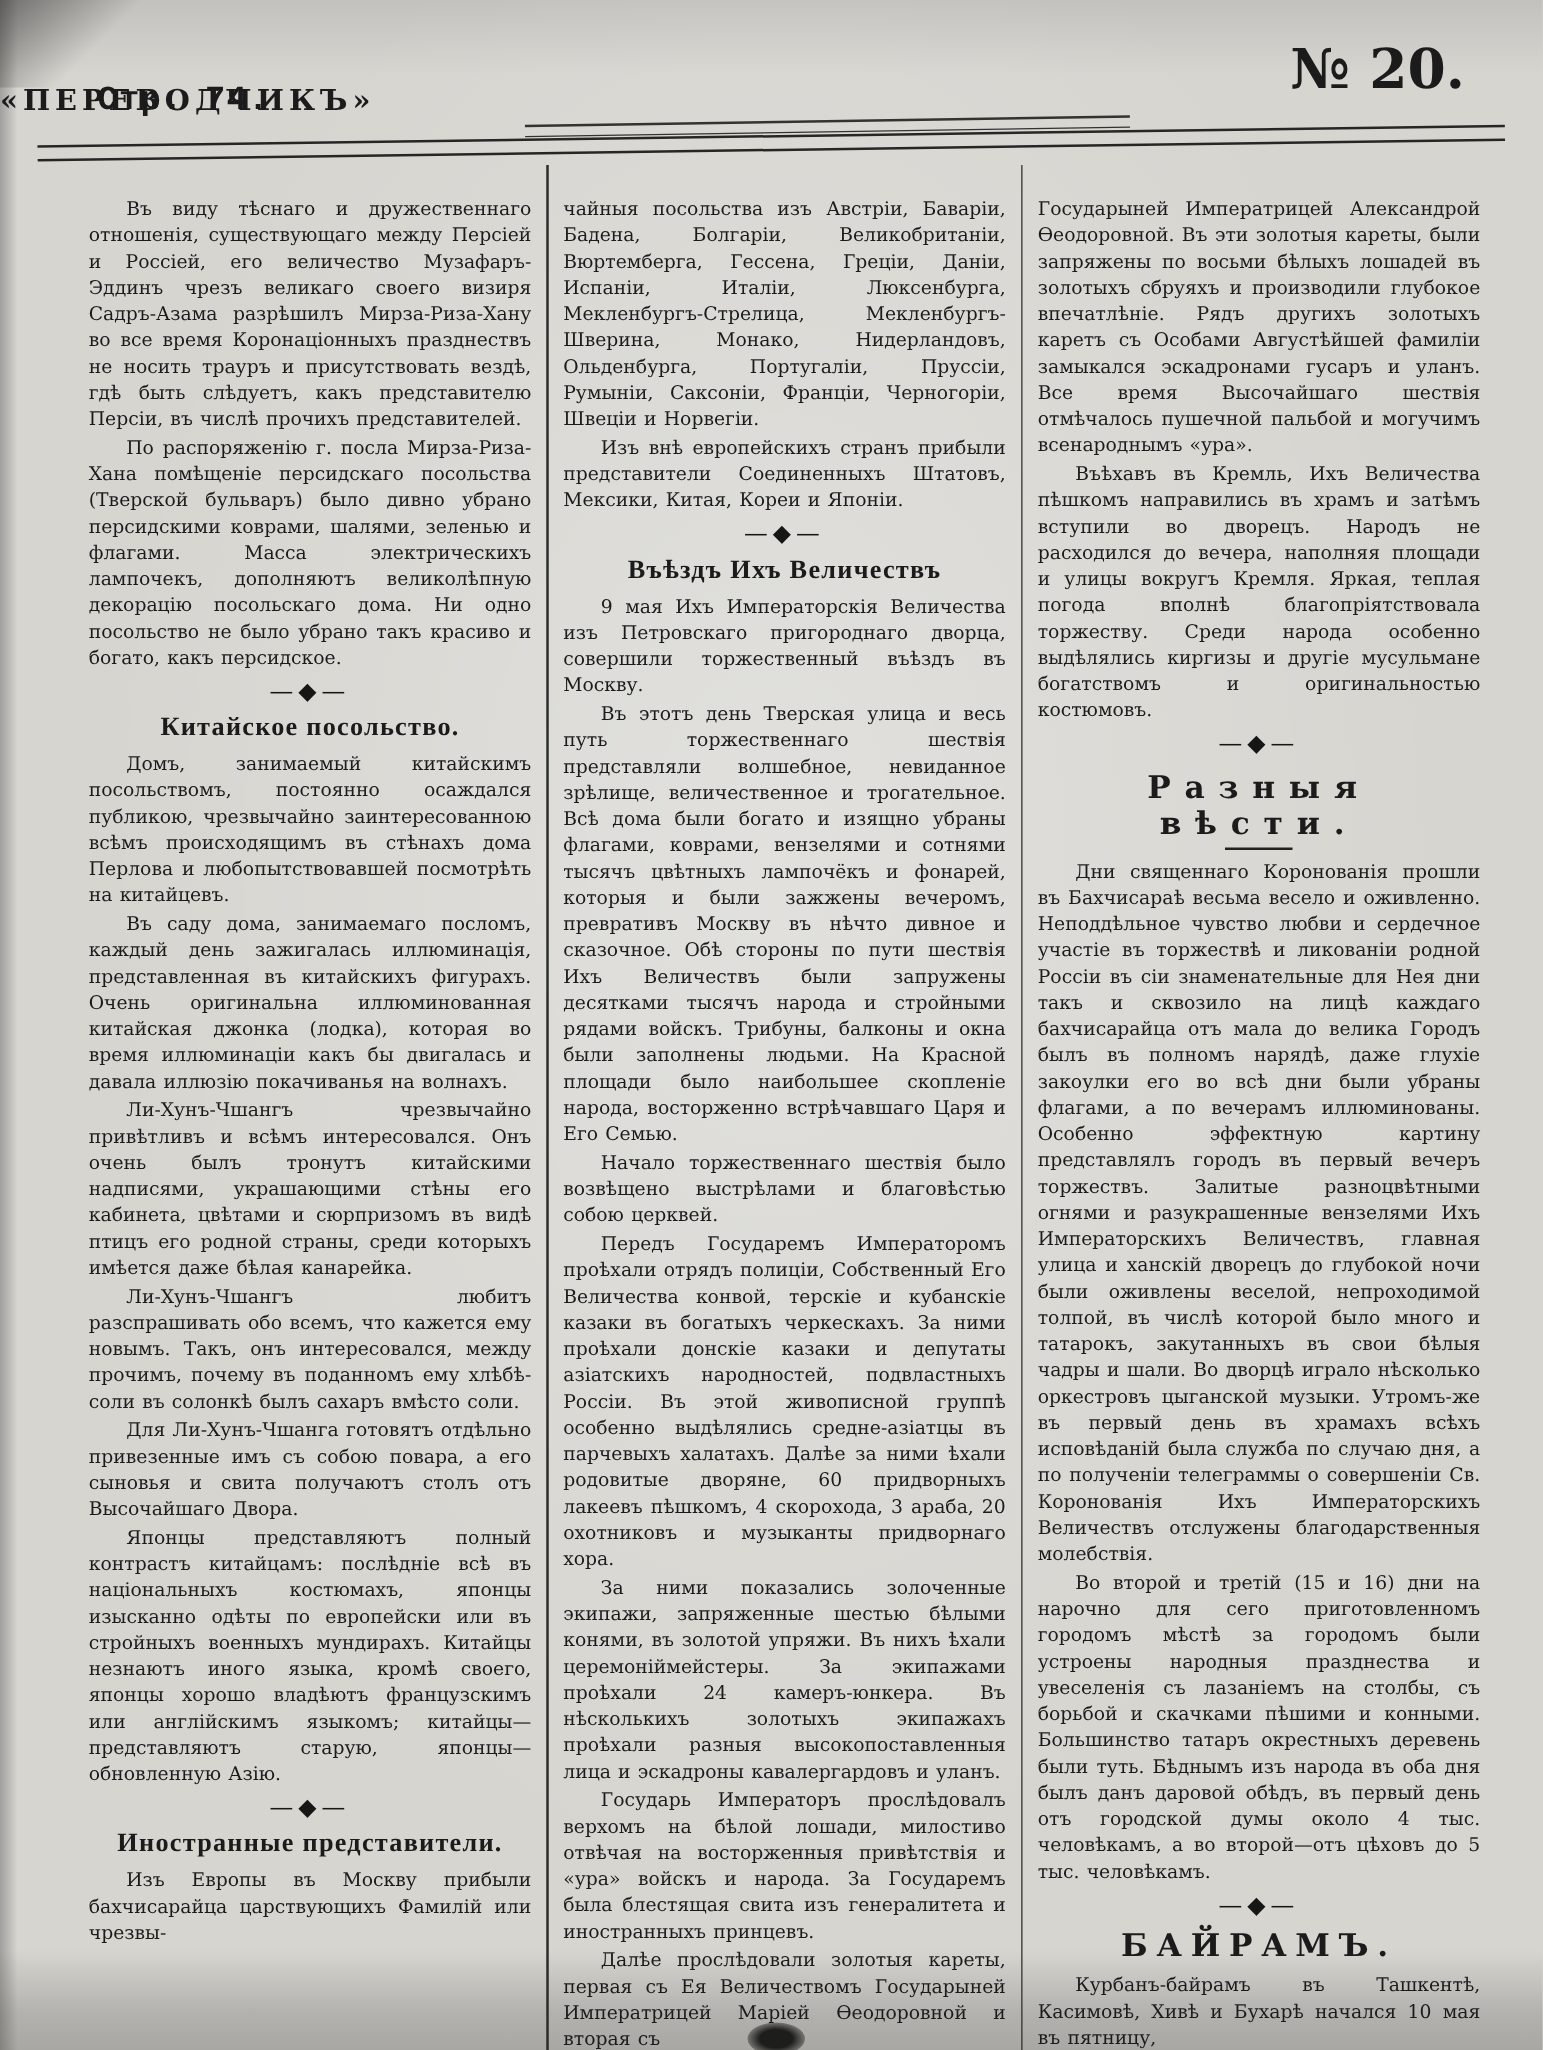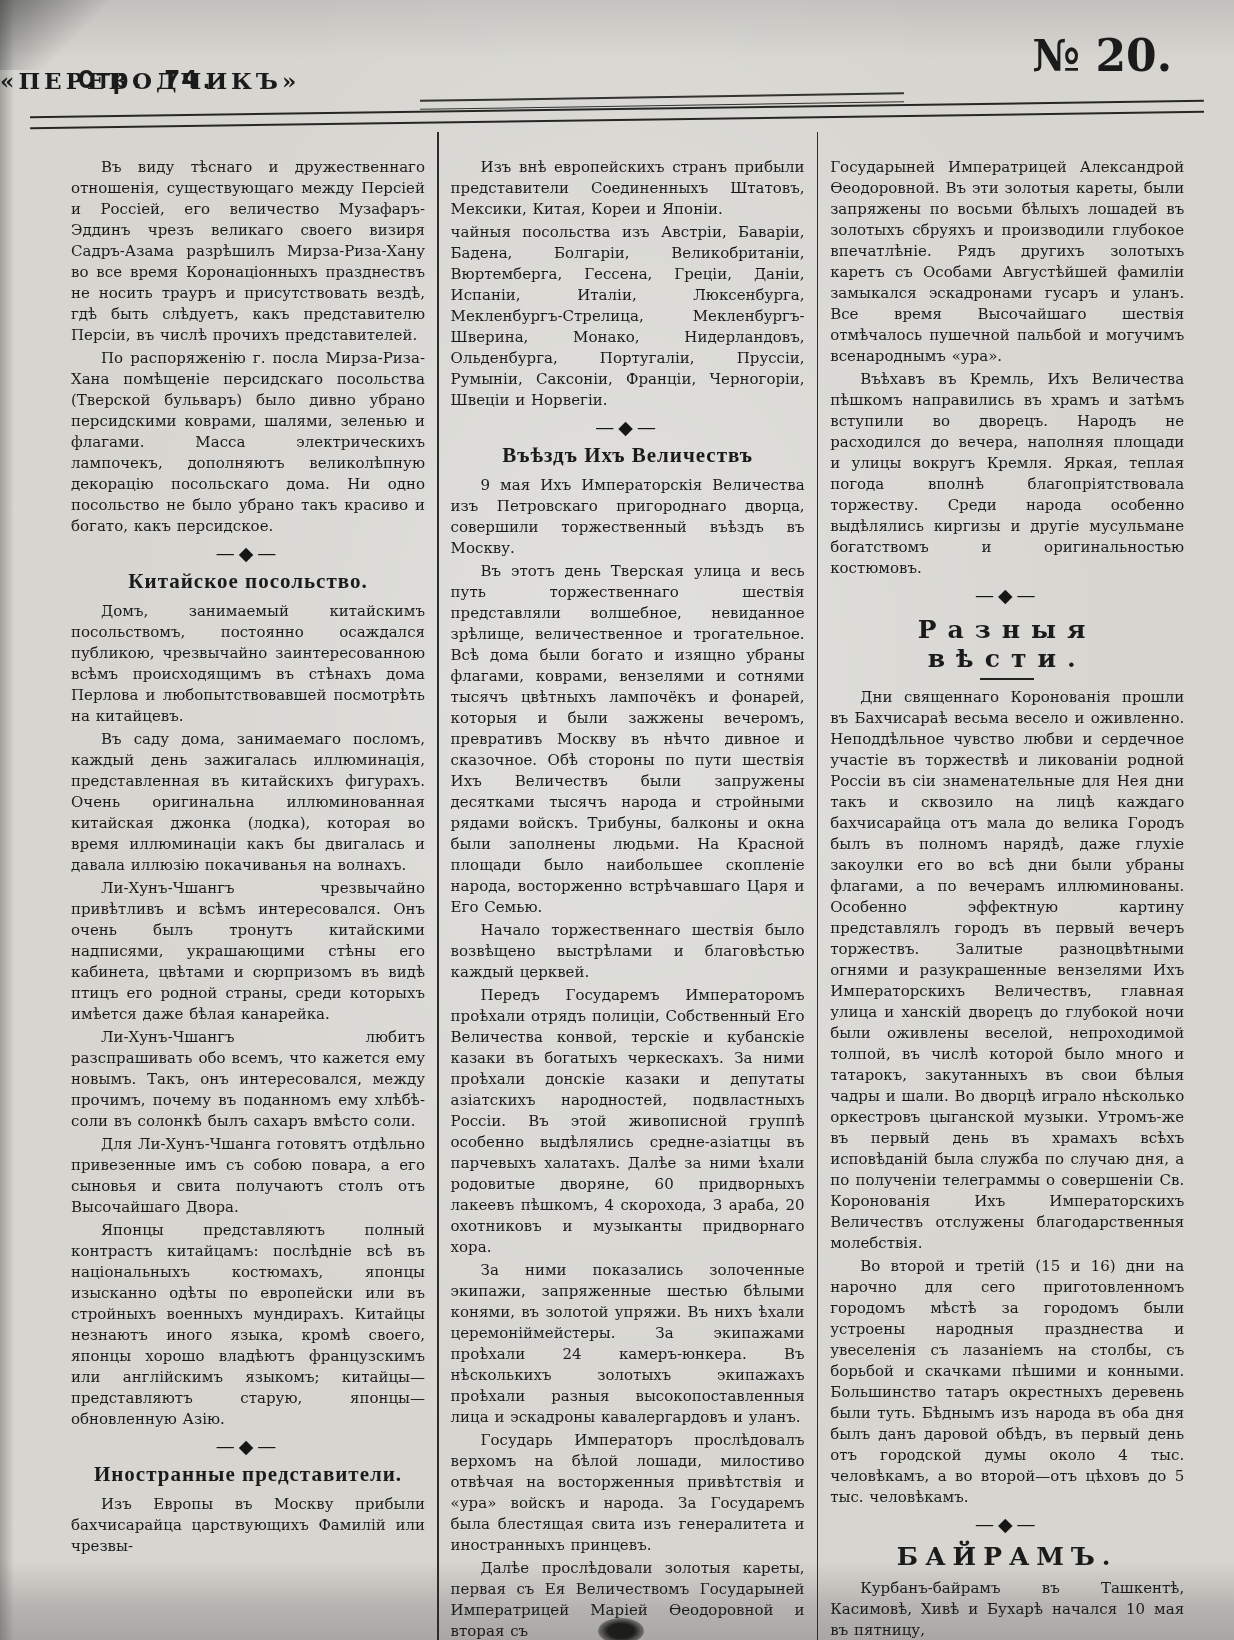--- a/index.html
+++ b/index.html
@@ -68,27 +68,27 @@
       <p class="para">Ли-Хунъ-Чшангъ чрезвычайно привѣтливъ и всѣмъ интересовался. Онъ очень былъ тронутъ китайскими надписями, украшающими стѣны его кабинета, цвѣтами и сюрпризомъ въ видѣ птицъ его родной страны, среди которыхъ имѣется даже бѣлая канарейка.</p>
       <p class="para">Ли-Хунъ-Чшангъ любитъ разспрашивать обо всемъ, что кажется ему новымъ. Такъ, онъ интересовался, между прочимъ, почему въ поданномъ ему хлѣбѣ-соли въ солонкѣ былъ сахаръ вмѣсто соли.</p>
       <p class="para">Для Ли-Хунъ-Чшанга готовятъ отдѣльно привезенные имъ съ собою повара, а его сыновья и свита получаютъ столъ отъ Высочайшаго Двора.</p>
       <p class="para">Японцы представляютъ полный контрастъ китайцамъ: послѣдніе всѣ въ національныхъ костюмахъ, японцы изысканно одѣты по европейски или въ стройныхъ военныхъ мундирахъ. Китайцы незнаютъ иного языка, кромѣ своего, японцы хорошо владѣютъ французскимъ или англійскимъ языкомъ; китайцы—представляютъ старую, японцы—обновленную Азію.</p>
       <div class="divider">—◆—</div>
       <h2 class="sans">Иностранные представители.</h2>
       <p class="para">Изъ Европы въ Москву прибыли бахчисарайца царствующихъ Фамилій или чрезвы-</p>
     </section>
   <div class="col-sep"></div>
   <section class="col">
+      <p class="para noindent">чайныя посольства изъ Австріи, Баваріи, Бадена, Болгаріи, Великобританіи, Вюртемберга, Гессена, Греціи, Даніи, Испаніи, Италіи, Люксенбурга, Мекленбургъ-Стрелица, Мекленбургъ-Шверина, Монако, Нидерландовъ, Ольденбурга, Португаліи, Пруссіи, Румыніи, Саксоніи, Франціи, Черногоріи, Швеціи и Норвегіи.</p>
       <p class="para">Изъ внѣ европейскихъ странъ прибыли представители Соединенныхъ Штатовъ, Мексики, Китая, Кореи и Японіи.</p>
-      <p class="para noindent">чайныя посольства изъ Австріи, Баваріи, Бадена, Болгаріи, Великобританіи, Вюртемберга, Гессена, Греціи, Даніи, Испаніи, Италіи, Люксенбурга, Мекленбургъ-Стрелица, Мекленбургъ-Шверина, Монако, Нидерландовъ, Ольденбурга, Португаліи, Пруссіи, Румыніи, Саксоніи, Франціи, Черногоріи, Швеціи и Норвегіи.</p>
       <div class="divider">—◆—</div>
       <h2 class="sans">Въѣздъ Ихъ Величествъ</h2>
       <p class="para">9 мая Ихъ Императорскія Величества изъ Петровскаго пригороднаго дворца, совершили торжественный въѣздъ въ Москву.</p>
       <p class="para">Въ этотъ день Тверская улица и весь путь торжественнаго шествія представляли волшебное, невиданное зрѣлище, величественное и трогательное. Всѣ дома были богато и изящно убраны флагами, коврами, вензелями и сотнями тысячъ цвѣтныхъ лампочёкъ и фонарей, которыя и были зажжены вечеромъ, превративъ Москву въ нѣчто дивное и сказочное. Обѣ стороны по пути шествія Ихъ Величествъ были запружены десятками тысячъ народа и стройными рядами войскъ. Трибуны, балконы и окна были заполнены людьми. На Красной площади было наибольшее скопленіе народа, восторженно встрѣчавшаго Царя и Его Семью.</p>
-      <p class="para">Начало торжественнаго шествія было возвѣщено выстрѣлами и благовѣстью каждый церквей.</p>
+      <p class="para">Начало торжественнаго шествія было возвѣщено выстрѣлами и благовѣстью собою церквей.</p>
       <p class="para">Передъ Государемъ Императоромъ проѣхали отрядъ полиціи, Собственный Его Величества конвой, терскіе и кубанскіе казаки въ богатыхъ черкескахъ. За ними проѣхали донскіе казаки и депутаты азіатскихъ народностей, подвластныхъ Россіи. Въ этой живописной группѣ особенно выдѣлялись средне-азіатцы въ парчевыхъ халатахъ. Далѣе за ними ѣхали родовитые дворяне, 60 придворныхъ лакеевъ пѣшкомъ, 4 скорохода, 3 араба, 20 охотниковъ и музыканты придворнаго хора.</p>
       <p class="para">За ними показались золоченные экипажи, запряженные шестью бѣлыми конями, въ золотой упряжи. Въ нихъ ѣхали церемоніймейстеры. За экипажами проѣхали 24 камеръ-юнкера. Въ нѣсколькихъ золотыхъ экипажахъ проѣхали разныя высокопоставленныя лица и эскадроны кавалергардовъ и уланъ.</p>
       <p class="para">Государь Императоръ прослѣдовалъ верхомъ на бѣлой лошади, милостиво отвѣчая на восторженныя привѣтствія и «ура» войскъ и народа. За Государемъ была блестящая свита изъ генералитета и иностранныхъ принцевъ.</p>
       <p class="para">Далѣе прослѣдовали золотыя кареты, первая съ Ея Величествомъ Государыней Императрицей Маріей Ѳеодоровной и вторая съ</p>
     </section>
   <div class="col-sep"></div>
   <section class="col">
       <p class="para noindent">Государыней Императрицей Александрой Ѳеодоровной. Въ эти золотыя кареты, были запряжены по восьми бѣлыхъ лошадей въ золотыхъ сбруяхъ и производили глубокое впечатлѣніе. Рядъ другихъ золотыхъ каретъ съ Особами Августѣйшей фамиліи замыкался эскадронами гусаръ и уланъ. Все время Высочайшаго шествія отмѣчалось пушечной пальбой и могучимъ всенароднымъ «ура».</p>
       <p class="para">Въѣхавъ въ Кремль, Ихъ Величества пѣшкомъ направились въ храмъ и затѣмъ вступили во дворецъ. Народъ не расходился до вечера, наполняя площади и улицы вокругъ Кремля. Яркая, теплая погода вполнѣ благопріятствовала торжеству. Среди народа особенно выдѣлялись киргизы и другіе мусульмане богатствомъ и оригинальностью костюмовъ.</p>
       <div class="divider">—◆—</div>

